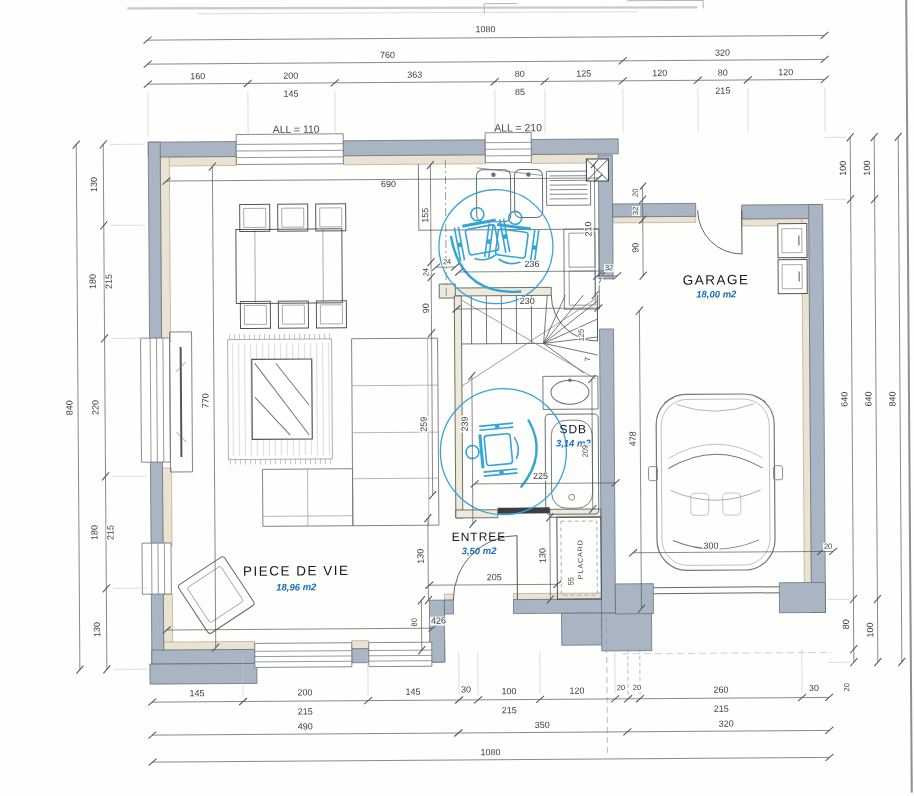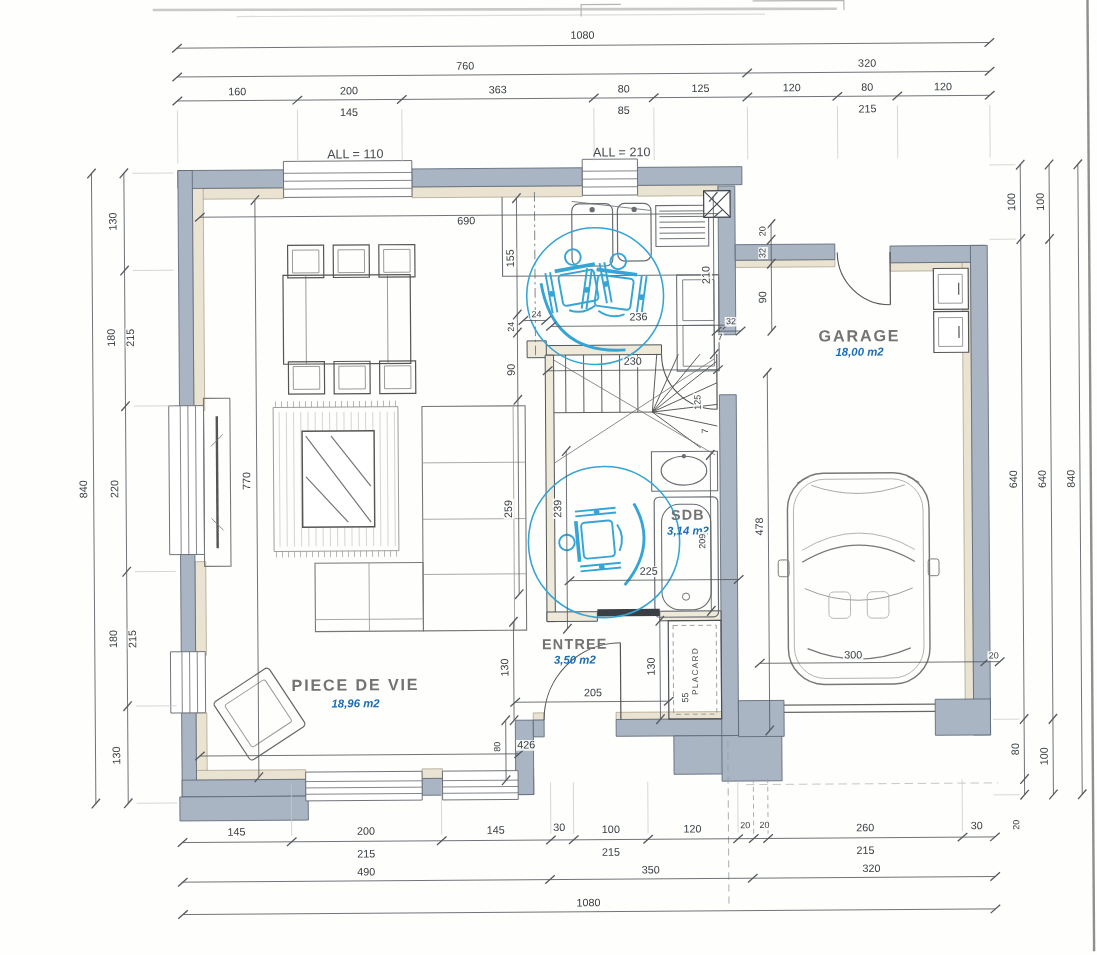--- a/index.html
+++ b/index.html
@@ -4,22 +4,22 @@
 <style>
   html,body{margin:0;padding:0;background:#ffffff;}
   #canvas{position:relative;width:914px;height:796px;background:#fefefc;overflow:hidden;
           font-family:"Liberation Sans",sans-serif;}
   #tilt{position:absolute;left:0;top:0;width:914px;height:796px;transform:rotate(-0.4deg);}
   #plan{position:absolute;left:0;top:0;}
   .dim{position:absolute;font-size:9px;color:#3a4046;background:rgba(254,254,252,.88);
        padding:0 1px;transform:translate(-50%,-50%);white-space:nowrap;line-height:1;}
   .dim.v{transform:translate(-50%,-50%) rotate(-90deg);}
   .dim.sm{font-size:7.5px;}
-  .room{position:absolute;transform:translate(-50%,-50%);font-weight:bold;font-size:13.5px;
-        color:#737373;letter-spacing:1.5px;white-space:nowrap;line-height:1;}
+  .room{position:absolute;transform:translate(-50%,-50%);font-weight:normal;font-size:13.5px;
+        color:#0f172a;letter-spacing:1.5px;white-space:nowrap;line-height:1;}
   .room.small{font-size:12px;letter-spacing:1px;}
   .area{position:absolute;transform:translate(-50%,-50%);font-style:italic;font-weight:bold;
         font-size:9.5px;color:#1a6db5;white-space:nowrap;line-height:1;}
   .sill{position:absolute;transform:translate(-50%,-50%);font-size:10.5px;color:#474c52;
         white-space:nowrap;line-height:1;}
   .placard{position:absolute;transform:translate(-50%,-50%) rotate(-90deg);font-size:7px;
         letter-spacing:1px;color:#4a4f55;white-space:nowrap;line-height:1;}
 </style>
 </head>
 <body>

